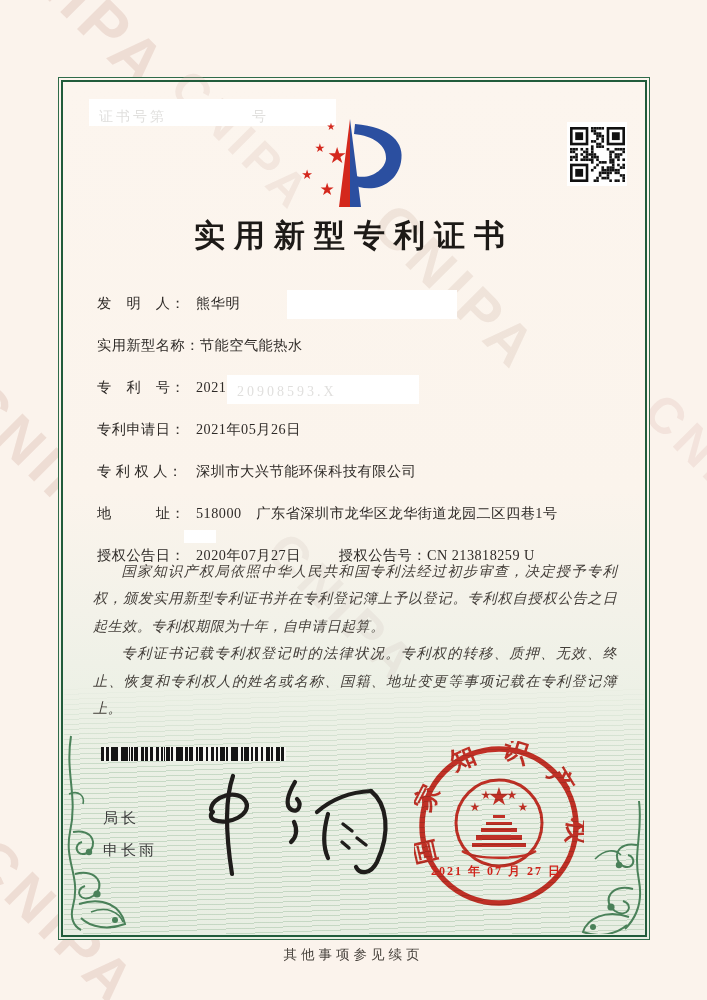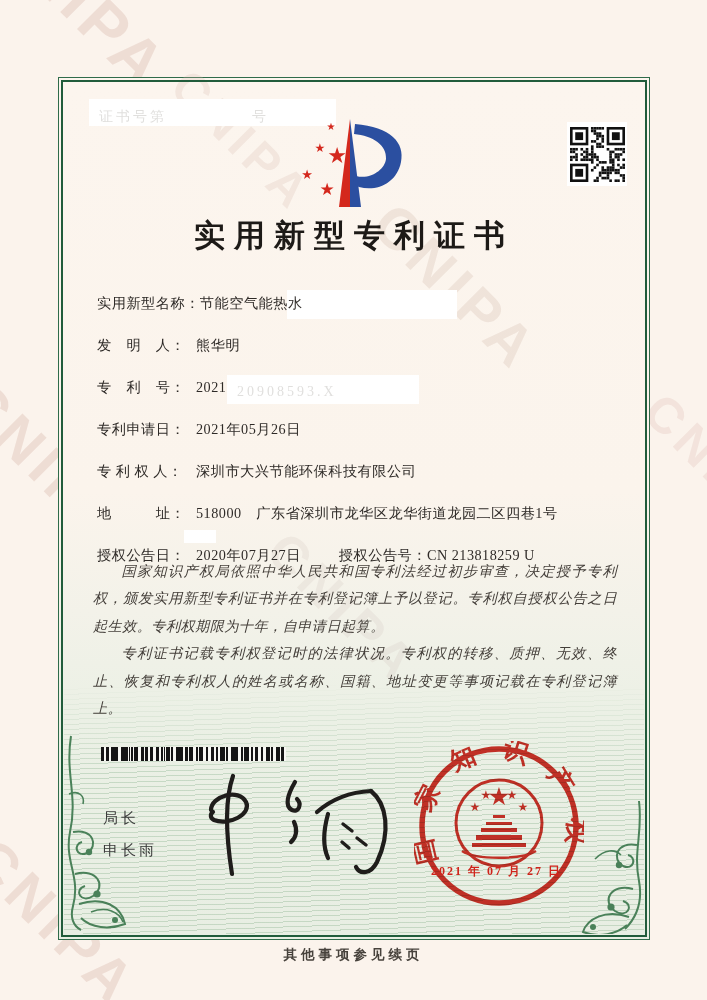--- a/index.html
+++ b/index.html
@@ -52,21 +52,21 @@
   .sig-svg{position:absolute;left:140px;top:690px;z-index:9;}
 
   .seal{position:absolute;left:355px;top:663px;width:170px;height:170px;z-index:12;
         mix-blend-mode:multiply;opacity:.95;}
   .seal-date{position:absolute;left:372px;top:785px;width:220px;z-index:13;
       font-size:12px;font-weight:bold;color:#cf241b;letter-spacing:2px;white-space:nowrap;}
 
   .page-info{position:absolute;left:0;top:826px;width:100%;text-align:center;z-index:8;
       font-size:13px;color:#3f3b36;letter-spacing:2px;}
   .cont-note{position:absolute;left:0;top:946px;width:100%;text-align:center;
-      font-size:13.5px;color:#47423c;letter-spacing:4px;font-weight:bold;}
+      font-size:13.5px;color:#47423c;letter-spacing:4px;}
 
   .logo-svg{position:absolute;left:234px;top:39px;z-index:8;}
   .qr-pad{position:absolute;left:508px;top:44px;width:60px;height:64px;background:#fff;z-index:8;
       display:flex;align-items:center;justify-content:center;}
   .flourish{position:absolute;z-index:7;}
 </style>
 </head>
 <body>
 
 <div class="page">
@@ -236,24 +236,24 @@
           <rect x="0" y="36.4" width="18.2" height="18.2" fill="#111"></rect>
           <rect x="2.6" y="39" width="13" height="13" fill="#fff"></rect>
           <rect x="5.2" y="41.6" width="7.800000000000001" height="7.800000000000001" fill="#111"></rect>
         </svg>
     </div>
 
     <div class="title">实用新型专利证书</div>
 
     <div class="fields">
       <div class="frow">
+        <span class="label">发　明　人：</span><span class="val">熊华明</span>
+      </div>
+      <div class="frow">
         <span class="label">实用新型名称：</span><span class="val">节能空气能热水</span>
-      </div>
-      <div class="frow">
-        <span class="label">发　明　人：</span><span class="val">熊华明</span>
       </div>
       <div class="frow">
         <span class="label">专　利　号：</span><span class="val">2021</span>
       </div>
       <div class="frow">
         <span class="label">专利申请日：</span><span class="val">2021年05月26日</span>
       </div>
       <div class="frow">
         <span class="label">专 利 权 人：</span><span class="val">深圳市大兴节能环保科技有限公司</span>
       </div>

